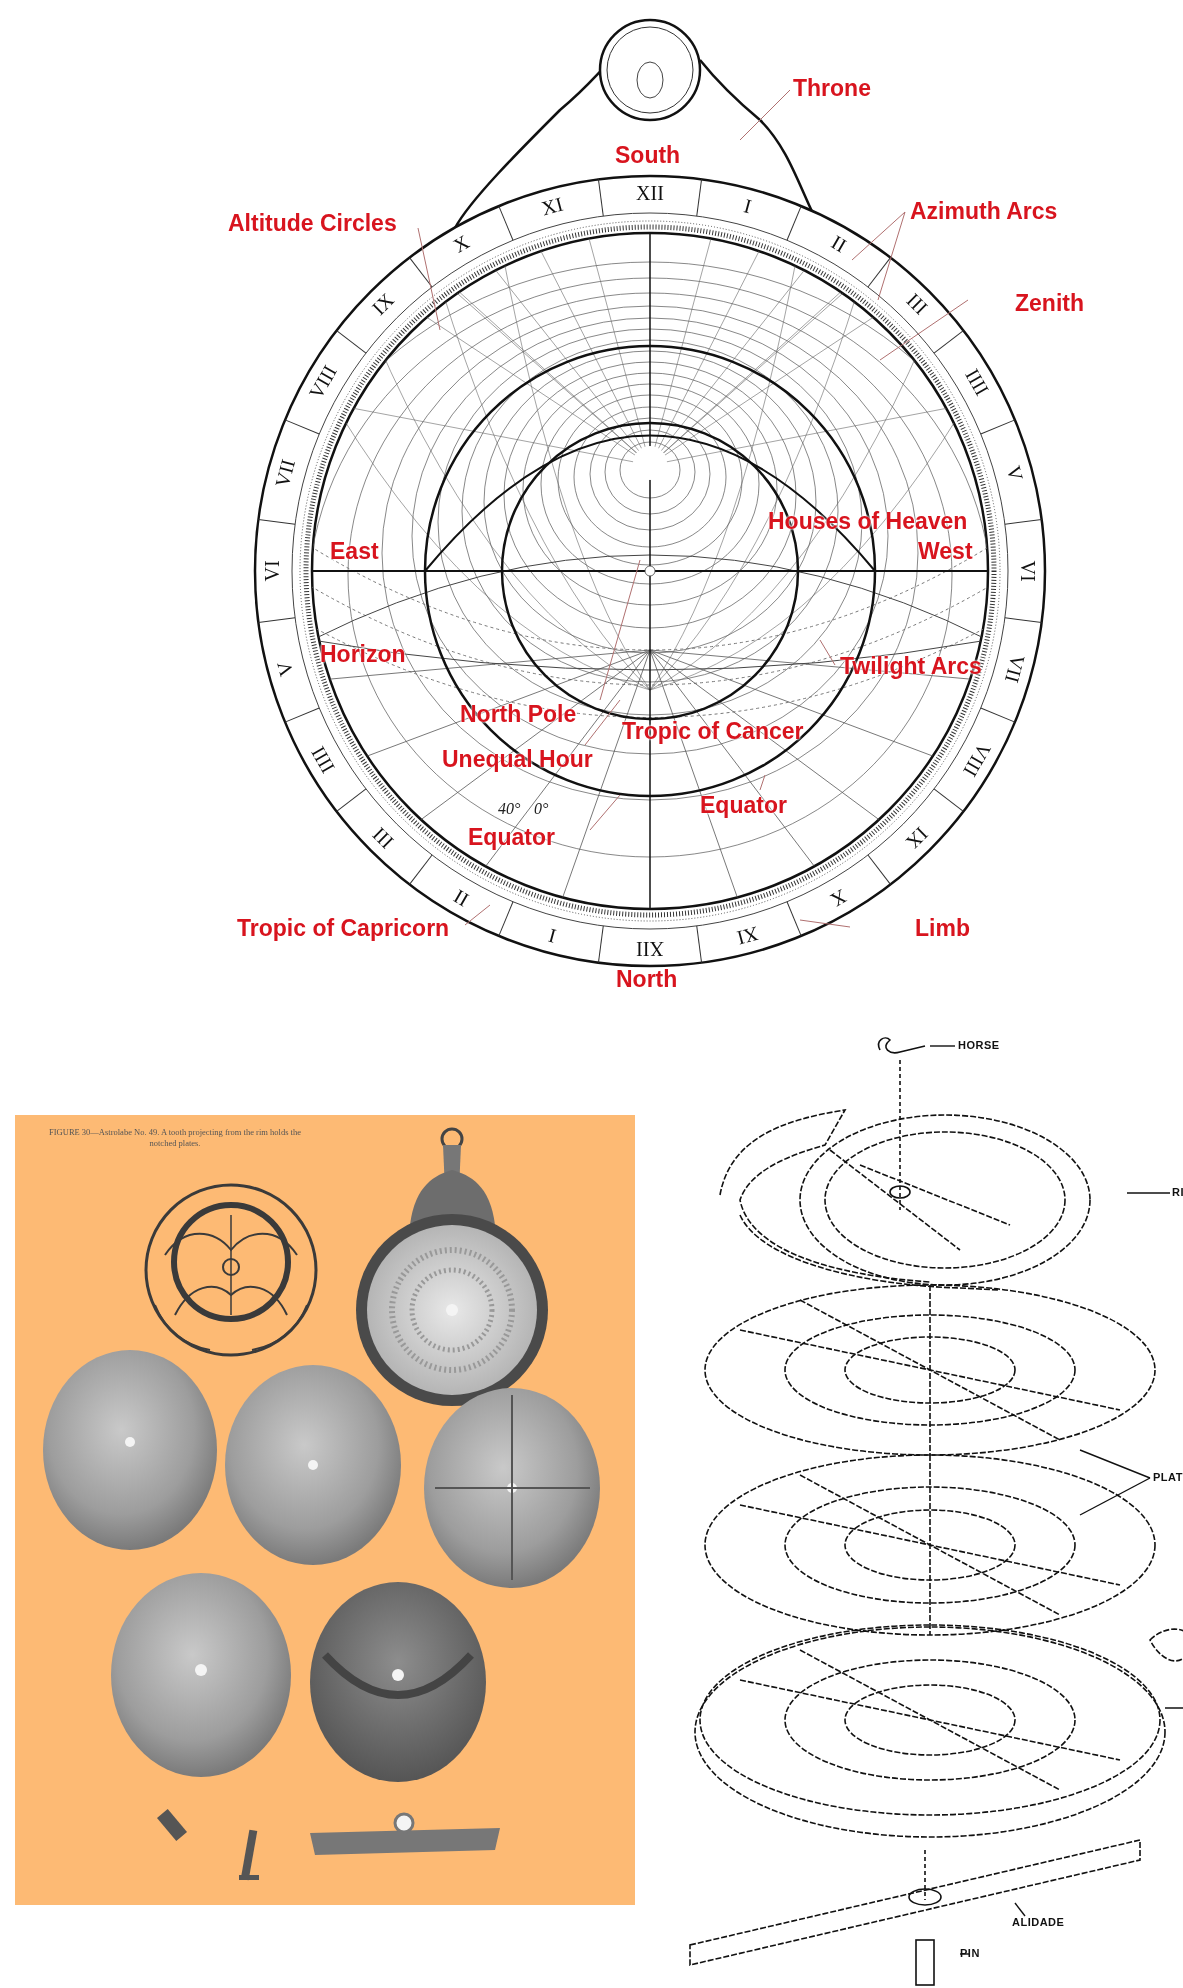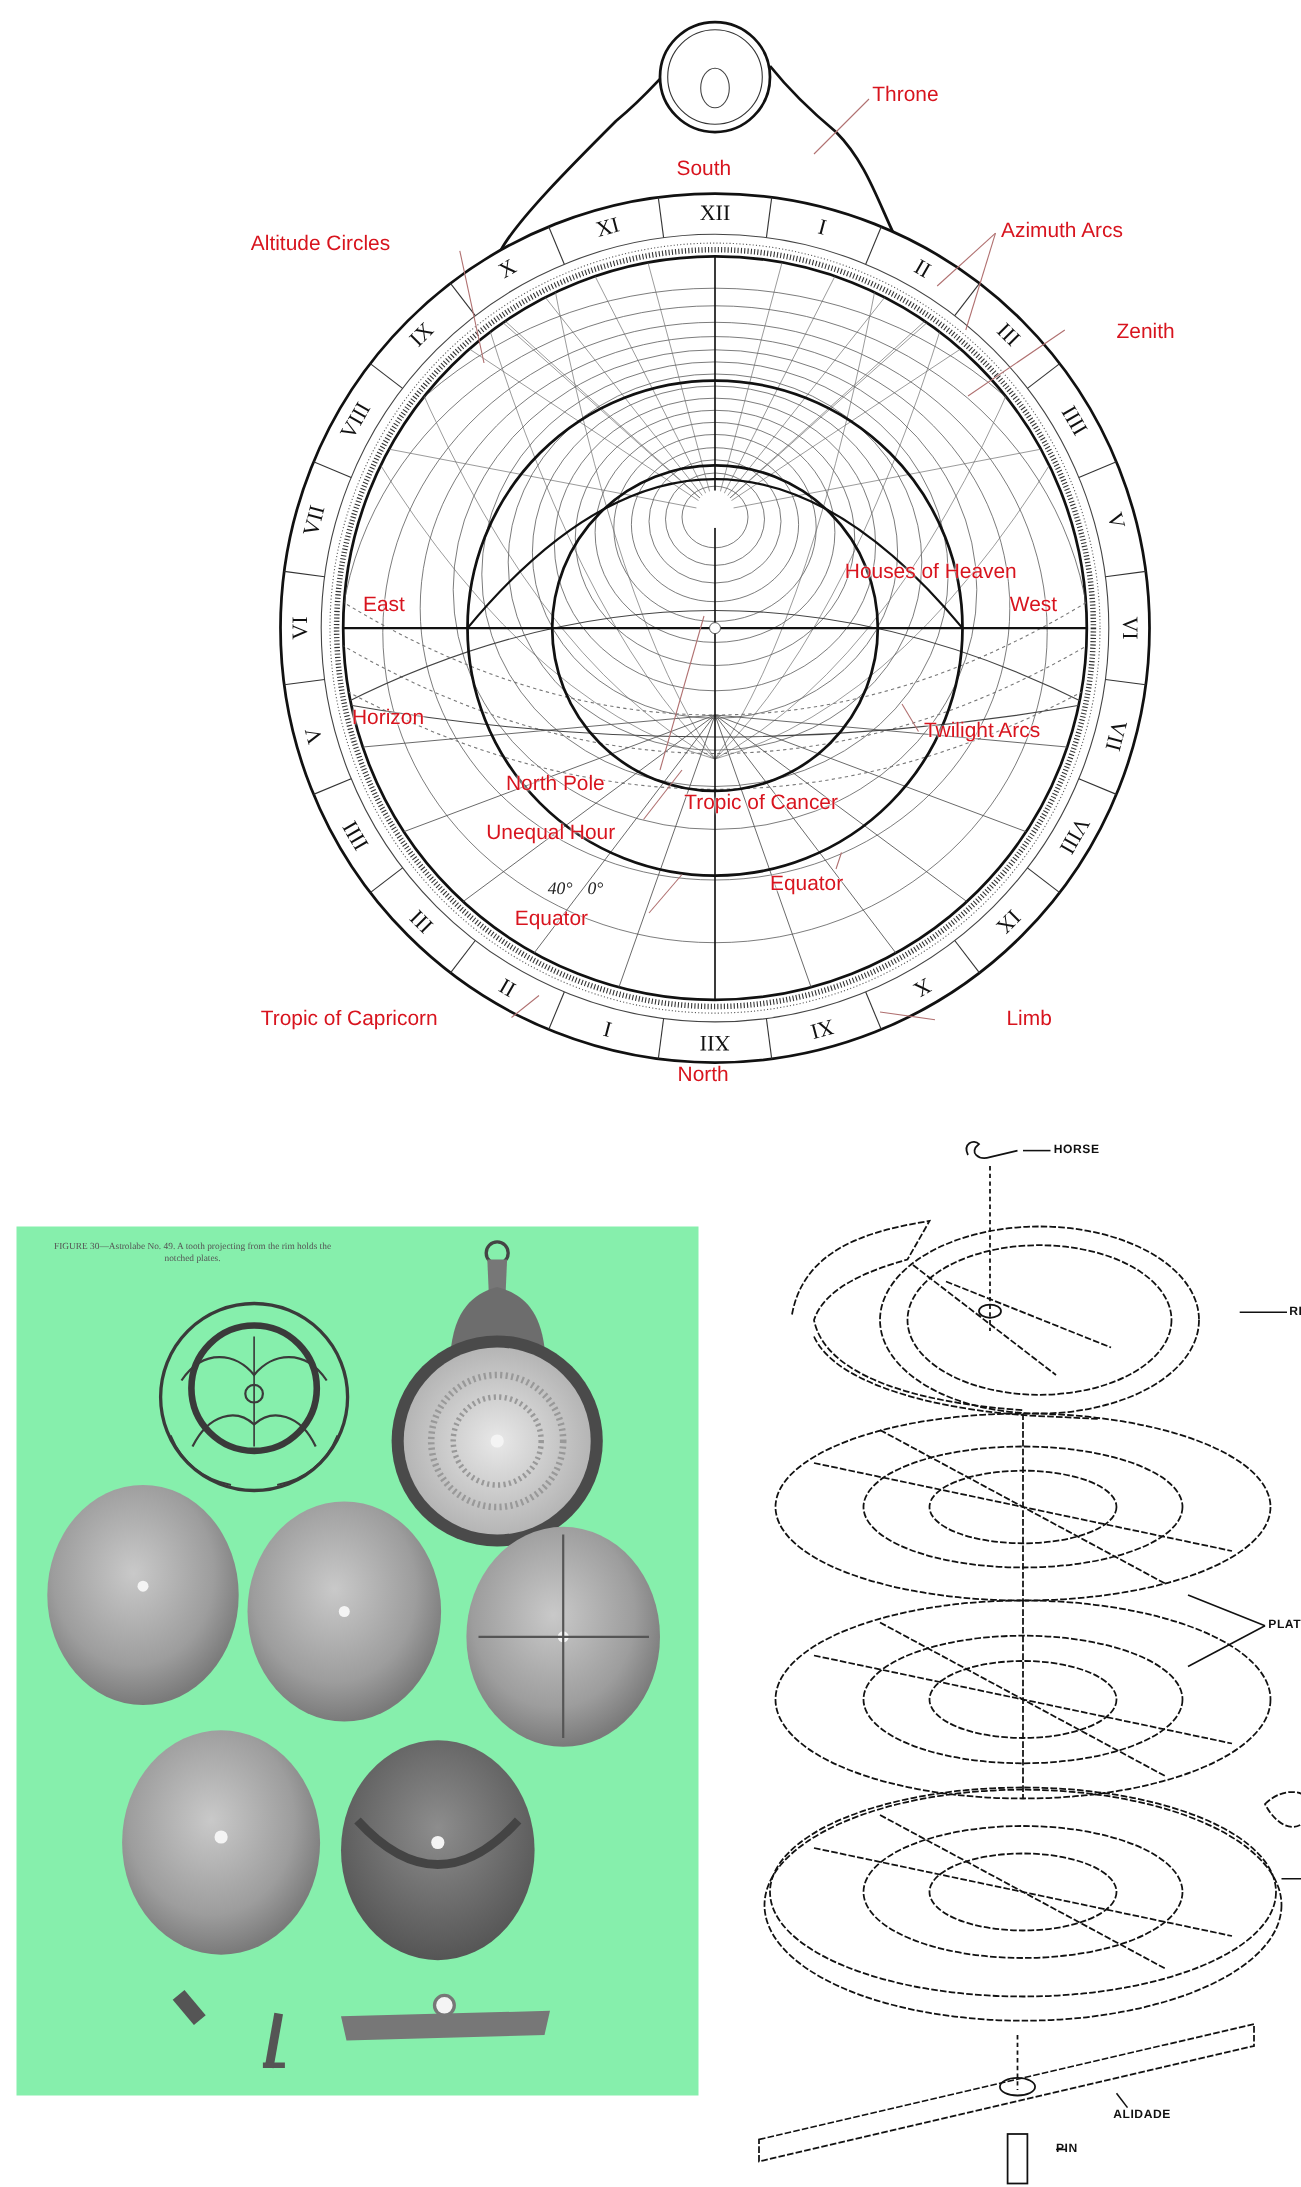--- a/index.html
+++ b/index.html
@@ -1,22 +1,22 @@
 <!DOCTYPE html>
 <html><head>
 <meta charset="utf-8">
 <style>
   html, body { margin: 0; padding: 0; background: #ffffff; }
   body { width: 1183px; height: 1988px; position: relative; overflow: hidden; font-family: "Liberation Sans", sans-serif; }
   .panel { position: absolute; }
   #diagram-top { left: 0; top: 0; width: 1183px; height: 1000px; }
-  #photo-panel { left: 15px; top: 1115px; width: 620px; height: 790px; background: #86efac; }
+  #photo-panel { left: 15px; top: 1115px; width: 620px; height: 790px; background: #fdba74; }
   #exploded-panel { left: 680px; top: 1020px; width: 503px; height: 968px; }
   svg { position: absolute; left: 0; top: 0; overflow: visible; }
-  .red-label { position: absolute; color: #d8141e; font-weight: normal; font-size: 19px; white-space: nowrap; text-shadow: 0 0 2px #fff, 0 0 3px #fff; line-height: 1; }
+  .red-label { position: absolute; color: #d8141e; font-weight: bold; font-size: 23px; white-space: nowrap; text-shadow: 0 0 2px #fff, 0 0 3px #fff; line-height: 1; }
   .roman { font-family: "Liberation Serif", serif; font-size: 20px; fill: #111; }
   .tech-label { position: absolute; font-family: Liberation Sans, sans-serif; font-weight: bold; font-size: 11px; color: #111; white-space: nowrap; letter-spacing: 0.5px; line-height: 1; }
   .caption { position: absolute; left: 25px; top: 12px; width: 270px; font-family: "Liberation Serif", serif; font-size: 8.5px; color: #555; text-align: center; line-height: 1.3; }
   .deg-label { position: absolute; font-family: "Liberation Serif", serif; font-style: italic; font-size: 16px; color: #222; margin-left: 26px; }
 </style>
 </head>
 <body>
 
 <div id="diagram-top" class="panel">
   <svg width="1183" height="1000" viewBox="0 0 1183 1000">

